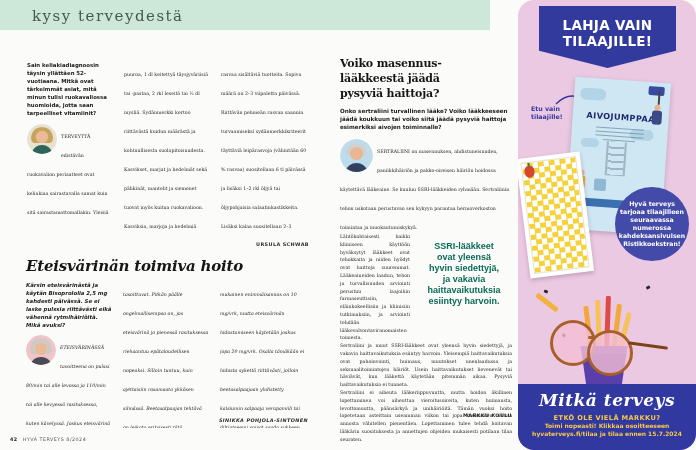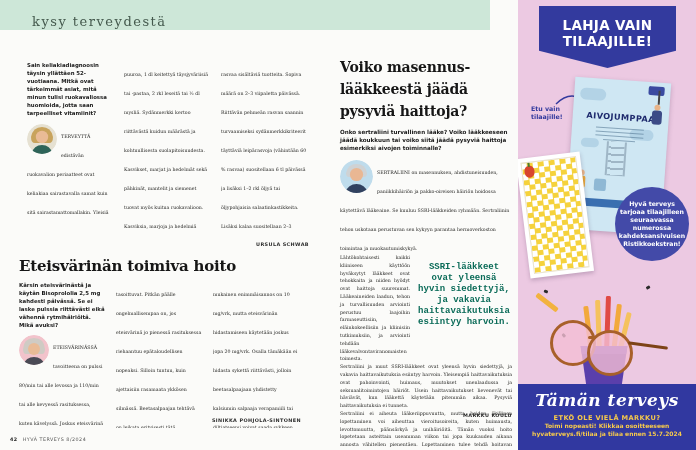--- a/index.html
+++ b/index.html
@@ -2,62 +2,62 @@
 <html><head>
 <meta charset="utf-8">
 <style>
   html,body { margin:0; padding:0; background:#888; }
   .spread {
     position:relative; width:696px; height:450px; background:#fbfbf9;
     overflow:hidden; font-family:"DejaVu Serif", serif; margin:0 auto;
   }
   
   .band { position:absolute; left:0; top:0; width:490px; height:30px; background:#cde7d8; }
-  .band-label { position:absolute; left:32px; top:14px; font-size:13px; letter-spacing:1.5px;
+  .band-label { position:absolute; left:32px; top:7px; font-size:15px; letter-spacing:1.5px;
     color:#44594d; font-family:"DejaVu Serif", serif; }
   
   .headline { color:#161616; font-weight:700; letter-spacing:-0.2px; margin:0; }
   .lead { font-family:"DejaVu Sans", sans-serif; font-weight:700; font-size:5.4px;
     line-height:8px; color:#1a1a1a; white-space:pre-line; }
   .body-txt { font-size:4.7px; line-height:7.8px; text-align:justify; color:#262624;
     white-space:pre-line; }
   .sig { position:absolute; font-family:"DejaVu Sans", sans-serif; font-weight:700;
     font-size:4.9px; letter-spacing:0.4px; color:#2b2b2b; text-align:right; }
   .avatar { float:left; width:30px; height:30px; border-radius:50%; overflow:hidden;
     margin:1px 4px 1px 0; }
   .avatar svg { display:block; }
   .col { overflow:hidden; }
   
   .art1 { position:absolute; left:27px; top:55px; width:282px; height:195px; }
   .art1 .headline { font-size:17px; }
   .cols { display:flex; gap:11px; margin-top:6px; }
   .art1 .col { width:86px; height:168px; }
   .art1 .lead { margin-bottom:6px; }
   
-  .art2 { position:absolute; left:19px; top:257px; width:282px; height:172px; }
+  .art2 { position:absolute; left:26px; top:257px; width:282px; height:172px;font-style:italic; }
   .art2 .headline { font-size:15px; }
   .art2 .col { width:86px; height:147px; }
   .art2 .lead { margin-bottom:5px; }
   
   .art3 { position:absolute; left:340px; top:56px; width:172px; height:370px; }
-  .art3 .headline { font-size:14px; line-height:22px; white-space:pre-line; }
+  .art3 .headline { font-size:11px; line-height:15px; white-space:pre-line; }
   .art3 .lead { font-size:5.6px; margin:6px 0 7px; }
   .art3 .avatar { width:33px; height:33px; }
   .quote-row { display:flex; gap:6px; }
   .quote-row .narrow { width:70px; }
-  .pull-quote { width:96px; color:#0a6b58; font-family:Liberation Mono, monospace;
+  .pull-quote { width:96px; color:#0a6b58; font-family:Liberation Sans, sans-serif;
     font-weight:700; font-size:9px; line-height:11px; text-align:center;
     white-space:pre-line; padding-top:8px; }
   
   .footer { position:absolute; left:10px; top:437px; font-family:"DejaVu Sans", sans-serif;
     font-size:4.8px; color:#555; letter-spacing:0.5px; }
   .footer b { color:#222; margin-right:5px; }
   
   .ad { position:absolute; left:518px; top:0; width:178px; height:450px;
-    background:#ecc9e2; font-family:"DejaVu Sans", sans-serif; overflow:hidden; }
+    background:#ecc9e2; font-family:"DejaVu Sans", sans-serif; overflow:hidden;border-radius:16px; }
   .ribbon { position:absolute; left:21px; top:6px; width:137px; height:62px; background:#333a9e;
     clip-path:polygon(0 0,100% 0,100% 72%,50% 100%,0 72%);
     color:#fff; font-weight:700; font-size:13.5px; line-height:15.5px; text-align:center;
     padding-top:12px; box-sizing:border-box; white-space:pre-line; letter-spacing:0.3px; }
   .etu-note { position:absolute; left:13px; top:105px; width:42px; color:#333a9e;
     font-size:6.3px; font-weight:700; line-height:7.5px; white-space:pre-line; }
   .etu-arrow { position:absolute; left:36px; top:92px; }
   
   .booklet { position:absolute; left:52px; top:80px; width:96px; height:152px;
     background:#cfe7f3; transform:rotate(4deg); box-shadow:0 2px 5px rgba(60,30,70,.25); }
@@ -277,20 +277,20 @@
     <div class="speck" style="left:44px; top:334px; transform:rotate(50deg);"></div>
     <div class="cup"></div>
     <div class="glasses">
       <div class="lens"></div>
       <div class="lens l2"></div>
       <div class="bridge"></div>
       <div class="temple"></div>
     </div>
 
     <div class="ad-bottom">
-      <div class="ad-logo">Tämän terveys</div>
+      <div class="ad-logo">Mitkä terveys</div>
       <div class="cta-head">ETKÖ OLE VIELÄ MARKKU?</div>
       <div class="cta-line">Toimi nopeasti! Klikkaa osoitteeseen</div>
       <div class="cta-line">hyvaterveys.fi/tilaa ja tilaa ennen 15.7.2024</div>
     </div>
   </div>
 
 </div>
 
 </body></html>

